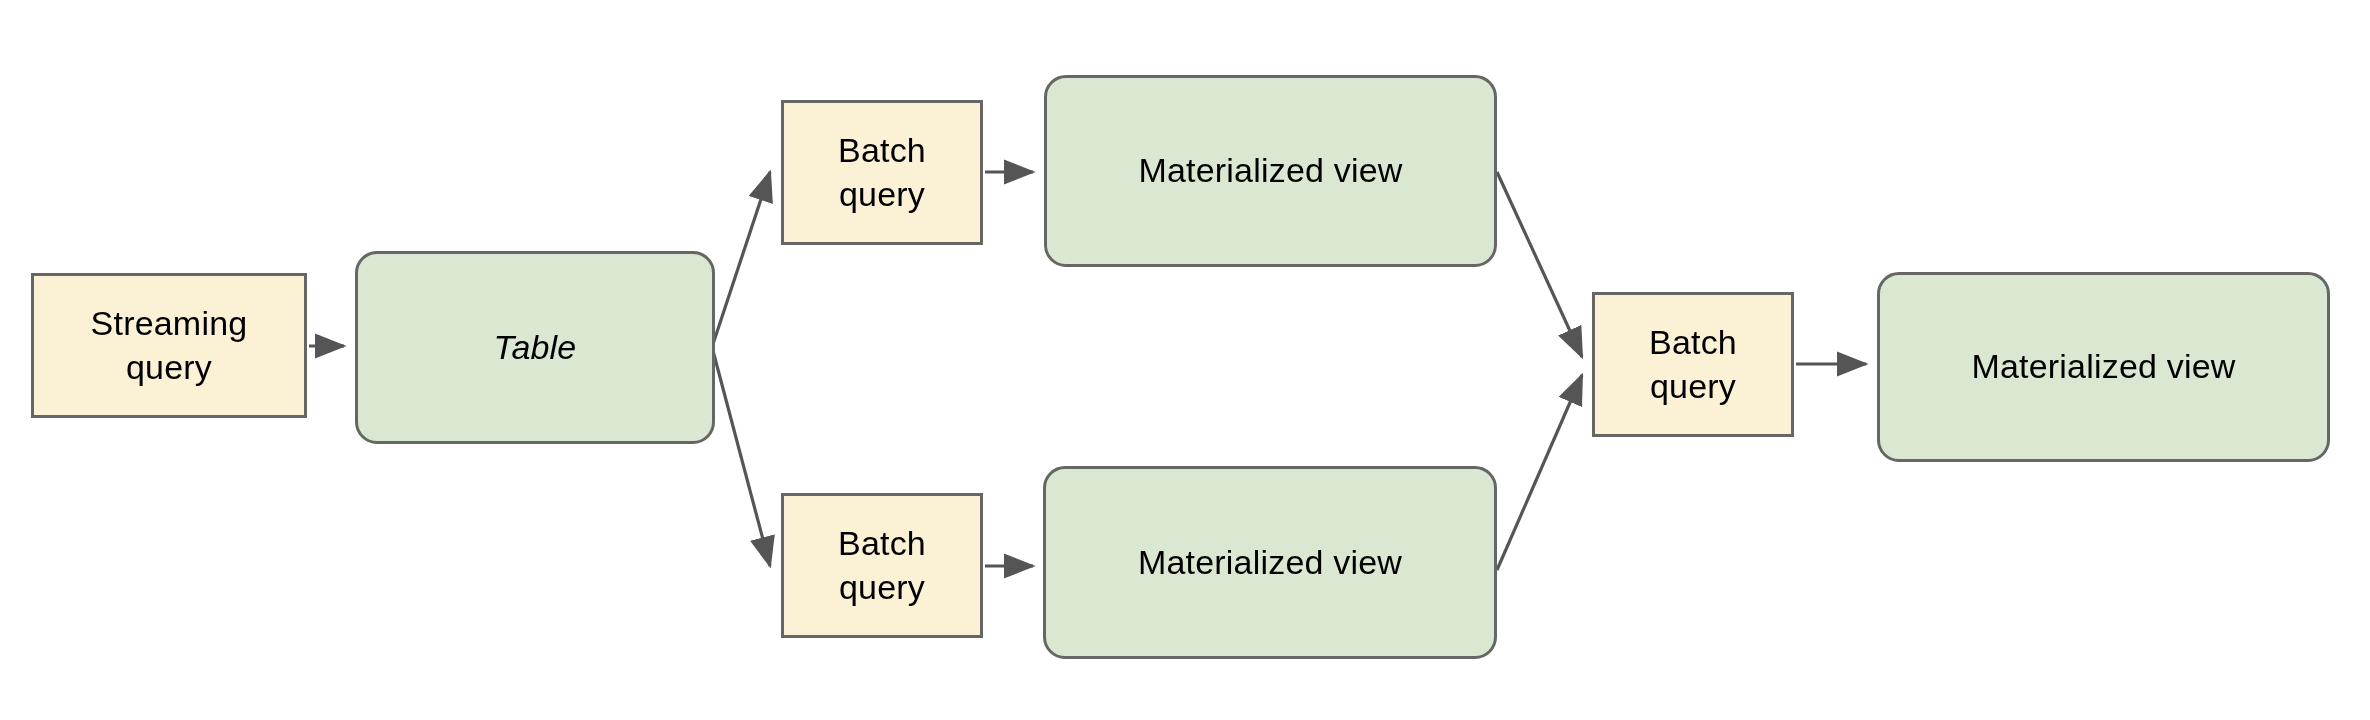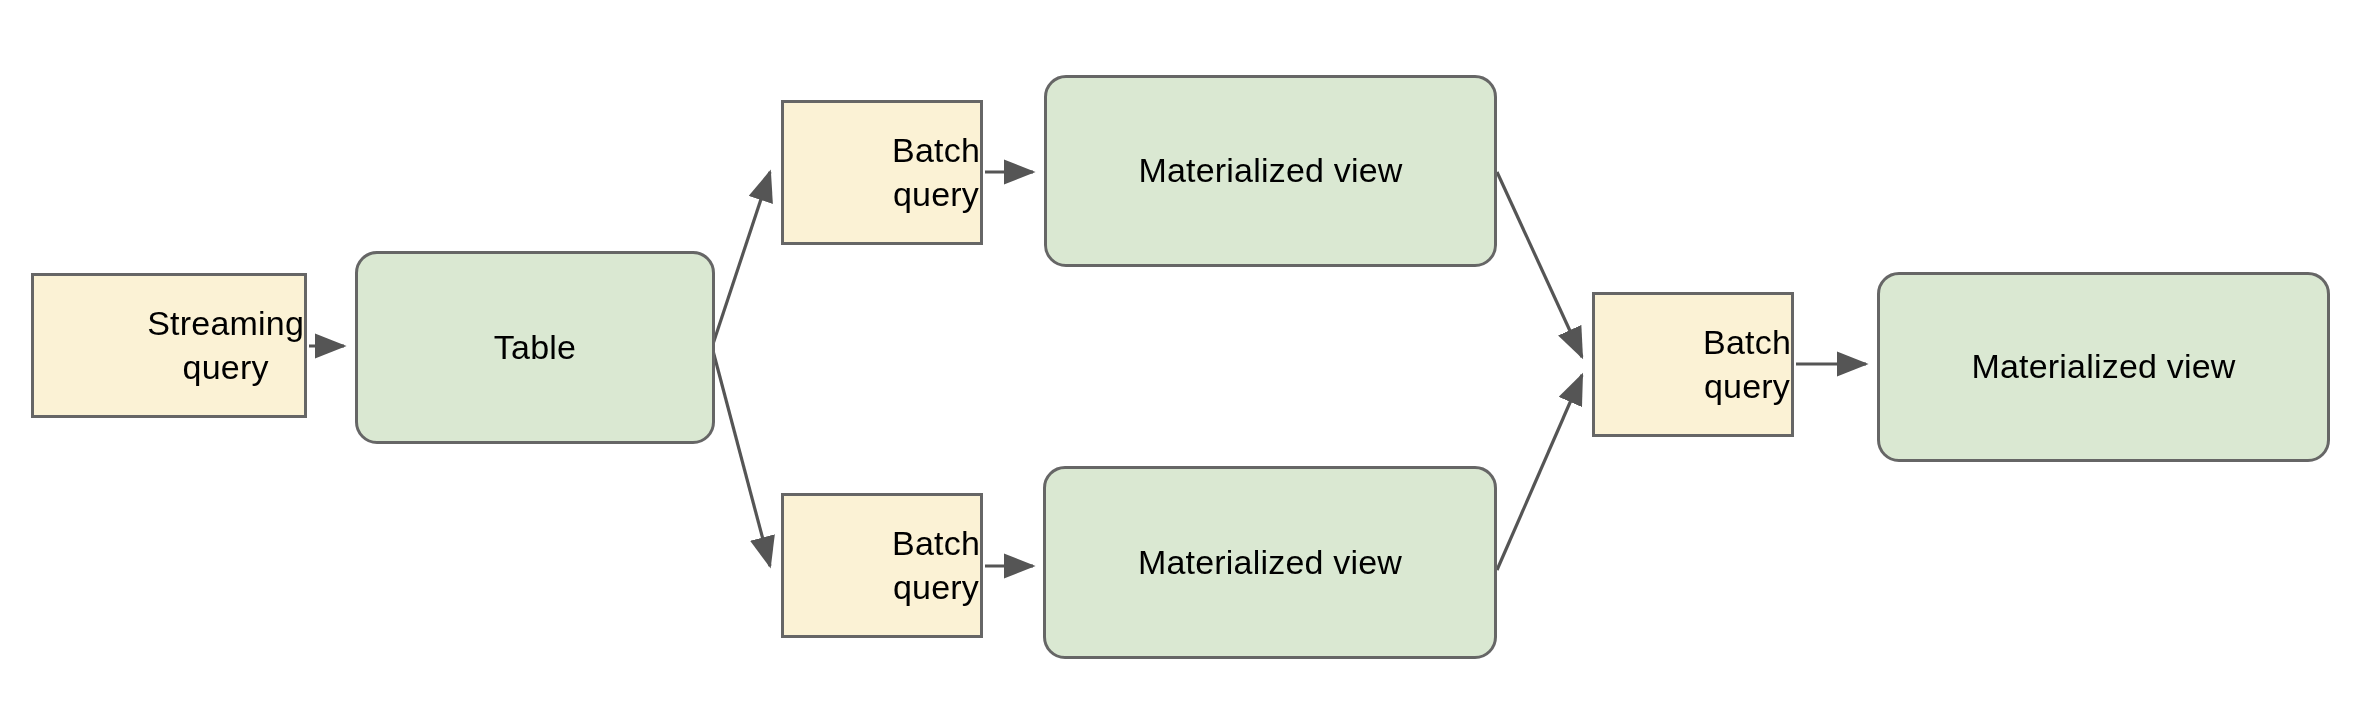--- a/index.html
+++ b/index.html
@@ -38,21 +38,20 @@
     font-size: 34px;
     line-height: 1.28;
     letter-spacing: 0.2px;
     white-space: pre-line;
     z-index: 2;
   }
   .node.process {
     background: #fbf2d5;
     border: 3px solid #22c55e;
     border-radius: 0;
-    justify-content: flex-end;
   }
   .node.store {
     background: #dae8d2;
     border: 3px solid #b91c1c;
     border-radius: 22px;
   }
 </style>
 </head>
 <body>
 
@@ -74,21 +73,21 @@
         <path d="M 1497 570 L 1582 375"></path>
         <path d="M 1796 364 L 1866 364"></path>
       </g>
   </svg>
 
   <div class="node process" style="left: 31px; top: 273px; width: 276px; height: 145px; border-color: rgb(102, 102, 102); color: rgb(0, 0, 0); background: rgb(251, 242, 213); border-radius: 0px;">
     <span>Streaming
 query</span>
   </div>
 
-  <div class="node store" style="left: 355px; top: 251px; width: 360px; height: 193px; border-color: rgb(102, 102, 102); color: rgb(0, 0, 0); background: rgb(218, 232, 210);">
+  <div class="node store" style="left: 355px; top: 251px; width: 360px; height: 193px; border-color: rgb(102, 102, 102); color: rgb(0, 0, 0); background: rgb(218, 232, 210); font-style: italic;">
     <span>Table</span>
   </div>
 
   <div class="node process" style="left: 781px; top: 100px; width: 202px; height: 145px; border-color: rgb(102, 102, 102); color: rgb(0, 0, 0); background: rgb(251, 242, 213); border-radius: 0px;">
     <span>Batch
 query</span>
   </div>
 
   <div class="node store" style="left: 1044px; top: 75px; width: 453px; height: 192px; border-color: rgb(102, 102, 102); color: rgb(0, 0, 0); background: rgb(218, 232, 210);">
     <span>Materialized view</span>

